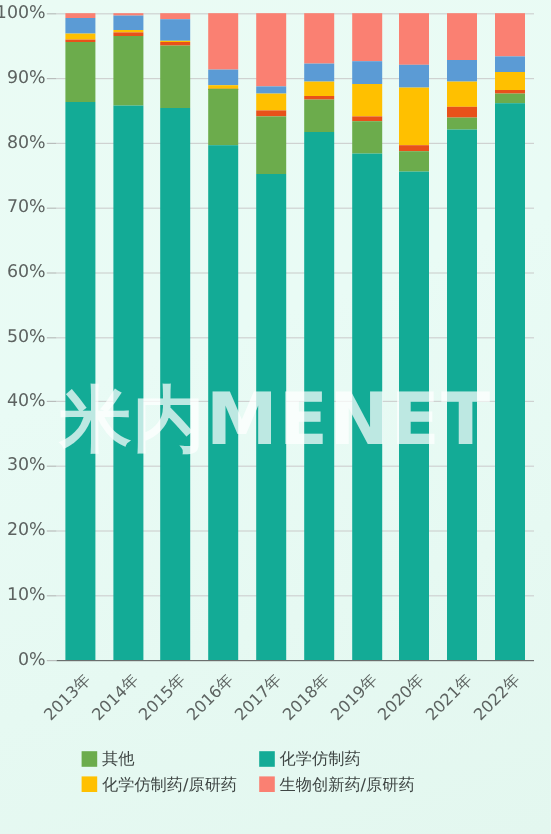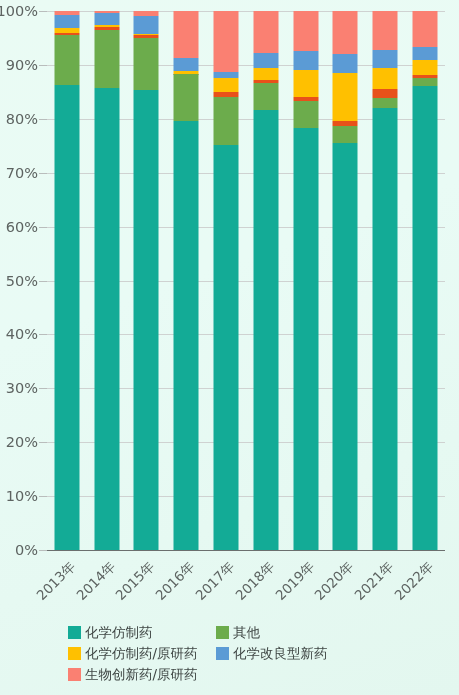--- a/index.html
+++ b/index.html
@@ -161,20 +161,21 @@
     font-size: 13.5px;
     color: #3f4644;
     white-space: nowrap;
   }
 </style>
 </head>
 <body>
 
 <div id="chart-root">
 
+  <div class="watermark">米内MENET</div>
 
   <div class="plot" id="plot">
     <div class="bars" id="bars">
         <div class="bar-slot">
           <div class="bar">
             <div class="seg" title="化学仿制药 2013年: 86.2%" style="background: rgb(19, 171, 150); height: 464.618px;"></div>
             <div class="seg" title="其他 2013年: 9.3%" style="background: rgb(108, 172, 76); height: 50.127px;"></div>
             <div class="seg" title="生物改良型新药 2013年: 0.4%" style="background: rgb(232, 81, 26); height: 2.156px;"></div>
             <div class="seg" title="生物创新药/原研药 2013年: 1%" style="background: rgb(255, 192, 0); height: 5.39px;"></div>
             <div class="seg" title="化学改良型新药 2013年: 2.4%" style="background: rgb(91, 155, 213); height: 12.936px;"></div>
@@ -338,34 +339,30 @@
       <div class="xlabel-slot">
         <div class="xlabel">2021年</div>
       </div>
       <div class="xlabel-slot">
         <div class="xlabel">2022年</div>
       </div>
     </div>
 
   <div class="legend" id="legend">
       <div class="legend-item">
+        <span class="swatch" style="background: rgb(108, 172, 76);"></span>
+        <span class="legend-label">其他</span>
+      </div>
+      <div class="legend-item">
         <span class="swatch" style="background: rgb(19, 171, 150);"></span>
         <span class="legend-label">化学仿制药</span>
-      </div>
-      <div class="legend-item">
-        <span class="swatch" style="background: rgb(108, 172, 76);"></span>
-        <span class="legend-label">其他</span>
       </div>
       <div class="legend-item">
         <span class="swatch" style="background: rgb(255, 192, 0);"></span>
         <span class="legend-label">化学仿制药/原研药</span>
       </div>
       <div class="legend-item">
-        <span class="swatch" style="background: rgb(91, 155, 213);"></span>
-        <span class="legend-label">化学改良型新药</span>
-      </div>
-      <div class="legend-item">
         <span class="swatch" style="background: rgb(250, 128, 114);"></span>
         <span class="legend-label">生物创新药/原研药</span>
       </div>
     </div>
 
 </div>
 
 </body></html>

